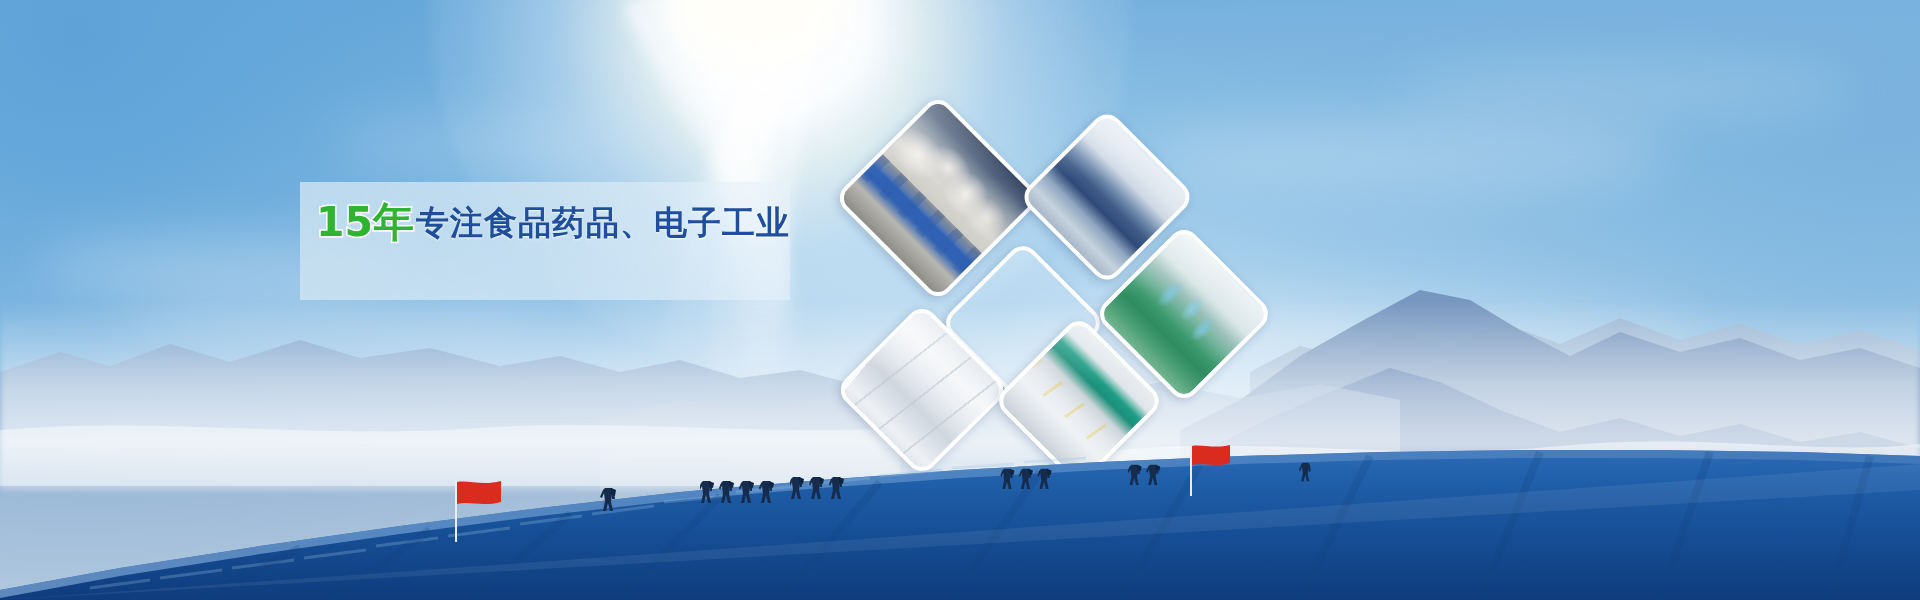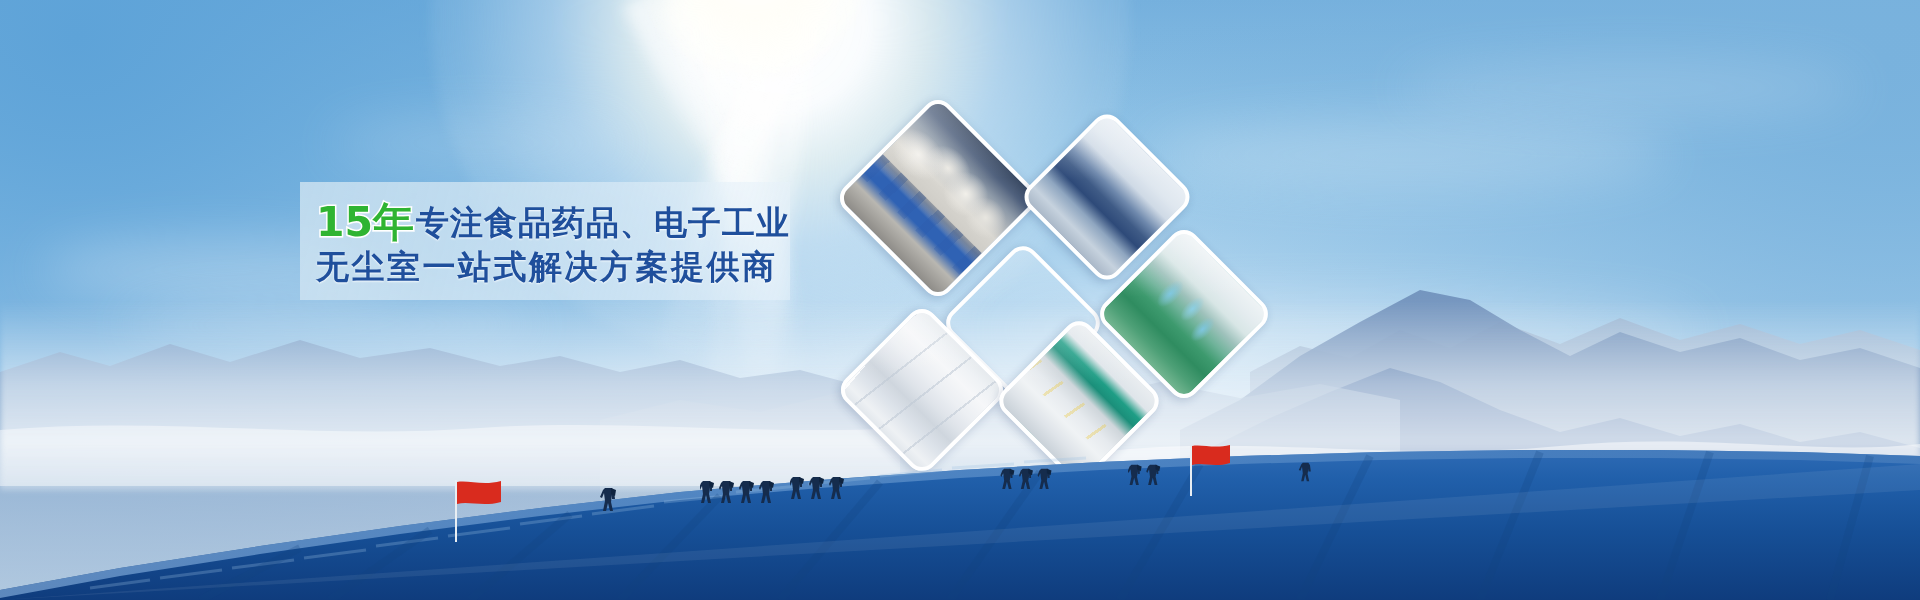--- a/index.html
+++ b/index.html
@@ -199,21 +199,20 @@
       <path fill="#ffffff" opacity=".38" d="M1150,492 C1300,476 1450,500 1600,486 C1740,474 1850,494 1920,486 L1920,540 1150,540 Z"></path>
       <path fill="#ffffff" opacity=".45" d="M0,430 C160,416 320,440 480,428 C620,418 760,436 900,428 L900,486 0,486 Z"></path>
     </svg>
   </div>
 
   <div class="haze"></div>
 
   <div class="text-panel"></div>
   <div class="headline">
     <span class="hl-line"><span class="hl-num">15年</span><span>专注食品药品、电子工业</span></span>
-    <span class="hl-line hl-line2">无尘室一站式解决方案提供商</span>
   </div>
 
   <div class="collage">
 
     <div class="dia p1" style="left:28px;top:32px;width:148px;height:148px;">
       <div class="inner"></div>
         <div class="ov"></div>
         <div class="shine"></div>
     </div>
 

